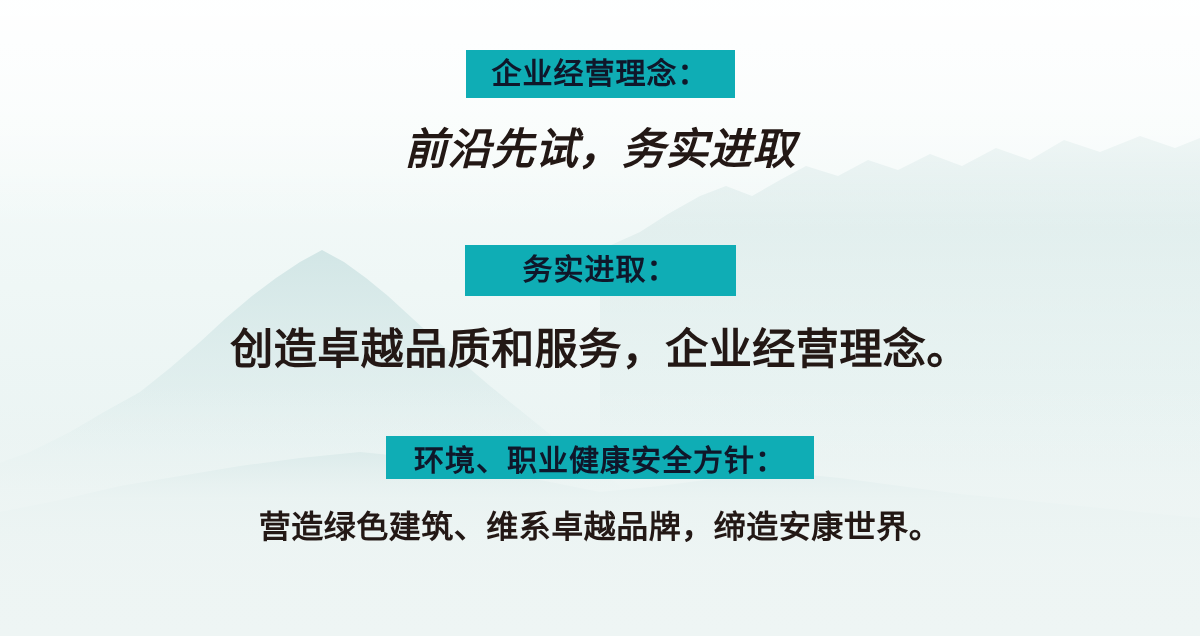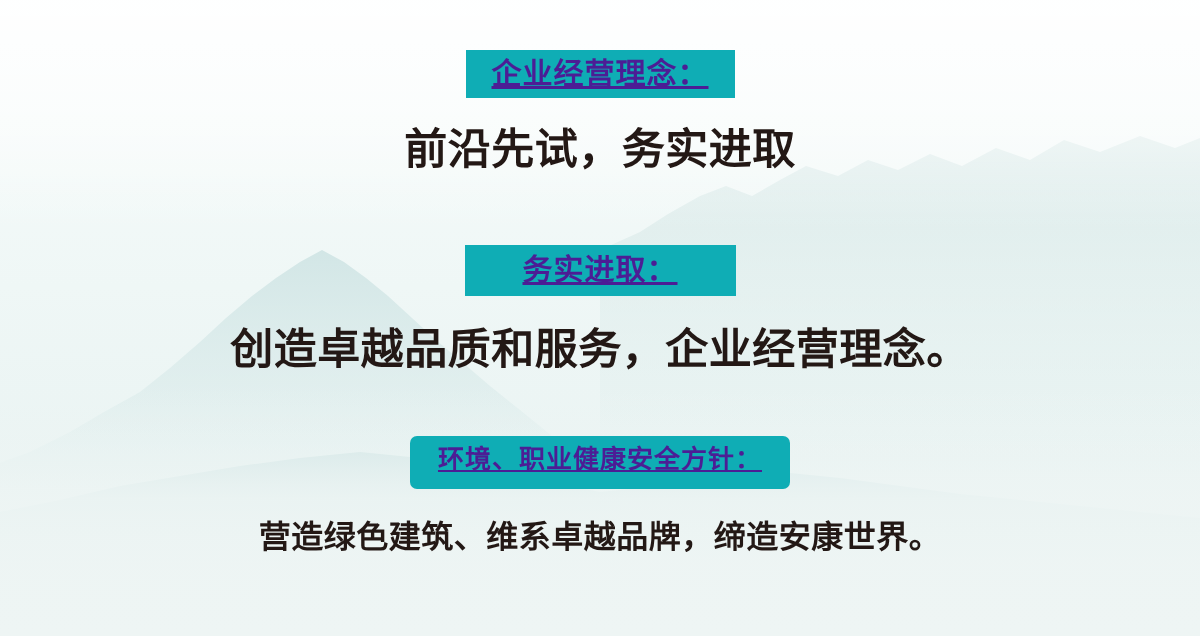--- a/index.html
+++ b/index.html
@@ -63,64 +63,63 @@
   .block {
     position: absolute;
     left: 0;
     width: 1200px;
     text-align: center;
   }
 
   .badge {
     display: inline-block;
     background: #0fadb5;
-    color: #4c1d95;
+    color: #0f172a;
     font-weight: bold;
     letter-spacing: 1px;
     line-height: 1;
     white-space: nowrap;
-    text-decoration: underline;
   }
 
   .body-line {
     color: #231815;
     font-weight: bold;
     line-height: 1;
     white-space: nowrap;
     letter-spacing: 0.5px;
   }
 
   
   #block-1 { top: 50px; }
   #block-1 .badge {
     font-size: 30px;
     padding: 9px 26px 9px 26px;
   }
   #block-1 .body-line {
     font-size: 43px;
     margin-top: 30px;
+    font-style: italic;
   }
 
   
   #block-2 { top: 245px; }
   #block-2 .badge {
     font-size: 30px;
     padding: 10px 58px 11px 58px;
   }
   #block-2 .body-line {
     font-size: 43px;
     margin-top: 32px;
   }
 
   
   #block-3 { top: 436px; }
   #block-3 .badge {
-    font-size: 26px;
-    padding: 10px 28px 17px 28px;
-    border-radius: 7px;
+    font-size: 30px;
+    padding: 10px 28px 3px 28px;
   }
   #block-3 .body-line {
     font-size: 32px;
     margin-top: 32px;
   }
 </style>
 </head>
 <body>
 
 <div id="poster">

